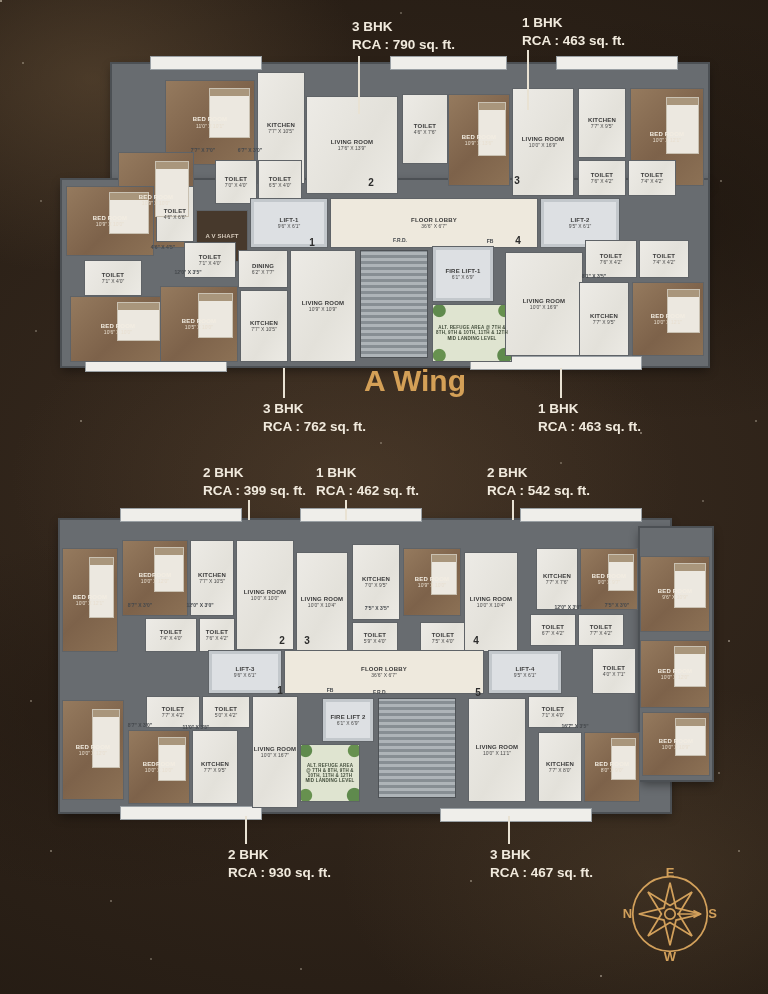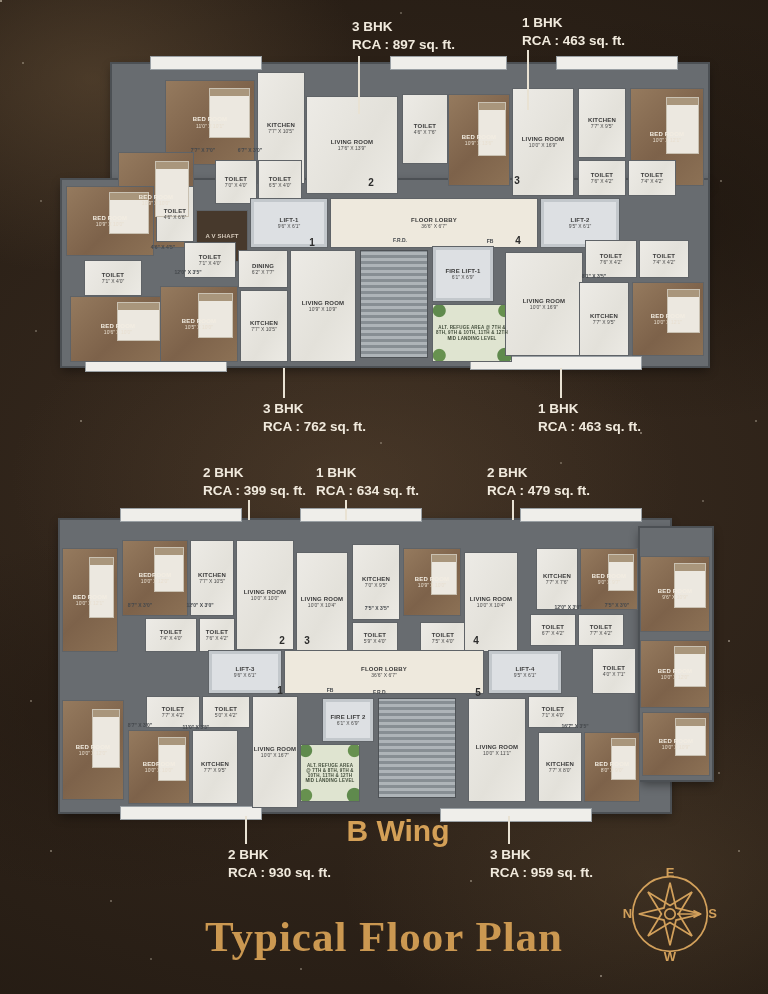--- a/index.html
+++ b/index.html
@@ -211,38 +211,39 @@
       <div class="badge" style="left: 518px; top: 240px;">4</div>
       <div class="dimfloat" style="left: 203px; top: 150px;">7'7" X 7'0"</div>
       <div class="dimfloat" style="left: 250px; top: 150px;">6'7" X 3'0"</div>
       <div class="dimfloat" style="left: 188px; top: 272px;">12'0" X 3'5"</div>
       <div class="dimfloat" style="left: 163px; top: 247px;">4'6" X 4'5"</div>
       <div class="dimfloat" style="left: 594px; top: 276px;">8'1" X 3'5"</div>
       <div class="dimfloat" style="left: 400px; top: 240px;">F.R.D.</div>
       <div class="dimfloat" style="left: 490px; top: 241px;">FB</div>
       <div class="callout" style="left: 352px; top: 18px;">
         <div>3 BHK</div>
-        <div>RCA : 897 sq. ft.</div>
+        <div>RCA : 790 sq. ft.</div>
       </div>
       <div class="leader" style="left: 358px; top: 56px; height: 58px;"></div>
       <div class="callout" style="left: 522px; top: 14px;">
         <div>1 BHK</div>
         <div>RCA : 463 sq. ft.</div>
       </div>
       <div class="leader" style="left: 527px; top: 50px; height: 60px;"></div>
       <div class="callout" style="left: 263px; top: 400px;">
         <div>3 BHK</div>
         <div>RCA : 762 sq. ft.</div>
       </div>
       <div class="leader" style="left: 283px; top: 368px; height: 30px;"></div>
       <div class="callout" style="left: 538px; top: 400px;">
         <div>1 BHK</div>
         <div>RCA : 463 sq. ft.</div>
       </div>
       <div class="leader" style="left: 560px; top: 368px; height: 30px;"></div>
+      <div class="wing-label" style="left: 415px; top: 364px;">A Wing</div>
     </div>
   <div class="wing-layer" id="wing-b">
       <div class="base" style="left: 60px; top: 520px; width: 610px; height: 292px;"></div>
       <div class="base" style="left: 640px; top: 528px; width: 72px; height: 252px;"></div>
       <div class="deck" style="left: 120px; top: 508px; width: 120px; height: 12px;"></div>
       <div class="deck" style="left: 300px; top: 508px; width: 120px; height: 12px;"></div>
       <div class="deck" style="left: 520px; top: 508px; width: 120px; height: 12px;"></div>
       <div class="deck" style="left: 120px; top: 806px; width: 140px; height: 12px;"></div>
       <div class="deck" style="left: 440px; top: 808px; width: 150px; height: 12px;"></div>
       <div class="room t-wood" style="left: 62px; top: 548px; width: 56px; height: 104px;">
@@ -400,42 +401,40 @@
       <div class="dimfloat" style="left: 575px; top: 726px;">16'7" X 3'5"</div>
       <div class="dimfloat" style="left: 380px; top: 692px;">F.R.D.</div>
       <div class="dimfloat" style="left: 330px; top: 690px;">FB</div>
       <div class="callout" style="left: 203px; top: 464px;">
         <div>2 BHK</div>
         <div>RCA : 399 sq. ft.</div>
       </div>
       <div class="leader" style="left: 248px; top: 500px; height: 20px;"></div>
       <div class="callout" style="left: 316px; top: 464px;">
         <div>1 BHK</div>
-        <div>RCA : 634 sq. ft.</div>
+        <div>RCA : 462 sq. ft.</div>
       </div>
       <div class="leader" style="left: 345px; top: 500px; height: 20px;"></div>
       <div class="callout" style="left: 487px; top: 464px;">
         <div>2 BHK</div>
-        <div>RCA : 479 sq. ft.</div>
+        <div>RCA : 542 sq. ft.</div>
       </div>
       <div class="leader" style="left: 512px; top: 500px; height: 20px;"></div>
       <div class="callout" style="left: 228px; top: 846px;">
         <div>2 BHK</div>
         <div>RCA : 930 sq. ft.</div>
       </div>
       <div class="leader" style="left: 245px; top: 816px; height: 28px;"></div>
       <div class="callout" style="left: 490px; top: 846px;">
         <div>3 BHK</div>
-        <div>RCA : 959 sq. ft.</div>
+        <div>RCA : 467 sq. ft.</div>
       </div>
       <div class="leader" style="left: 508px; top: 816px; height: 28px;"></div>
-      <div class="wing-label" style="left: 398px; top: 814px;">B Wing</div>
     </div>
 
-  <div class="title">Typical Floor Plan</div>
 
   <svg class="compass" viewBox="0 0 120 120">
     <g fill="none" stroke="#d2a05b" stroke-width="2">
       <circle cx="60" cy="60" r="43"></circle>
       <circle cx="60" cy="60" r="6"></circle>
       <path d="M60,24 L67,53 L96,60 L67,67 L60,96 L53,67 L24,60 L53,53 Z"></path>
       <path d="M60,24 L67,53 L96,60 L67,67 L60,96 L53,67 L24,60 L53,53 Z" transform="rotate(45 60 60)"></path>
       <path d="M68,60 L95,60 M95,60 l-8,-4 M95,60 l-8,4"></path>
     </g>
     <g fill="#d2a05b" font-family="Liberation Sans, sans-serif" font-size="15" font-weight="bold" text-anchor="middle">

